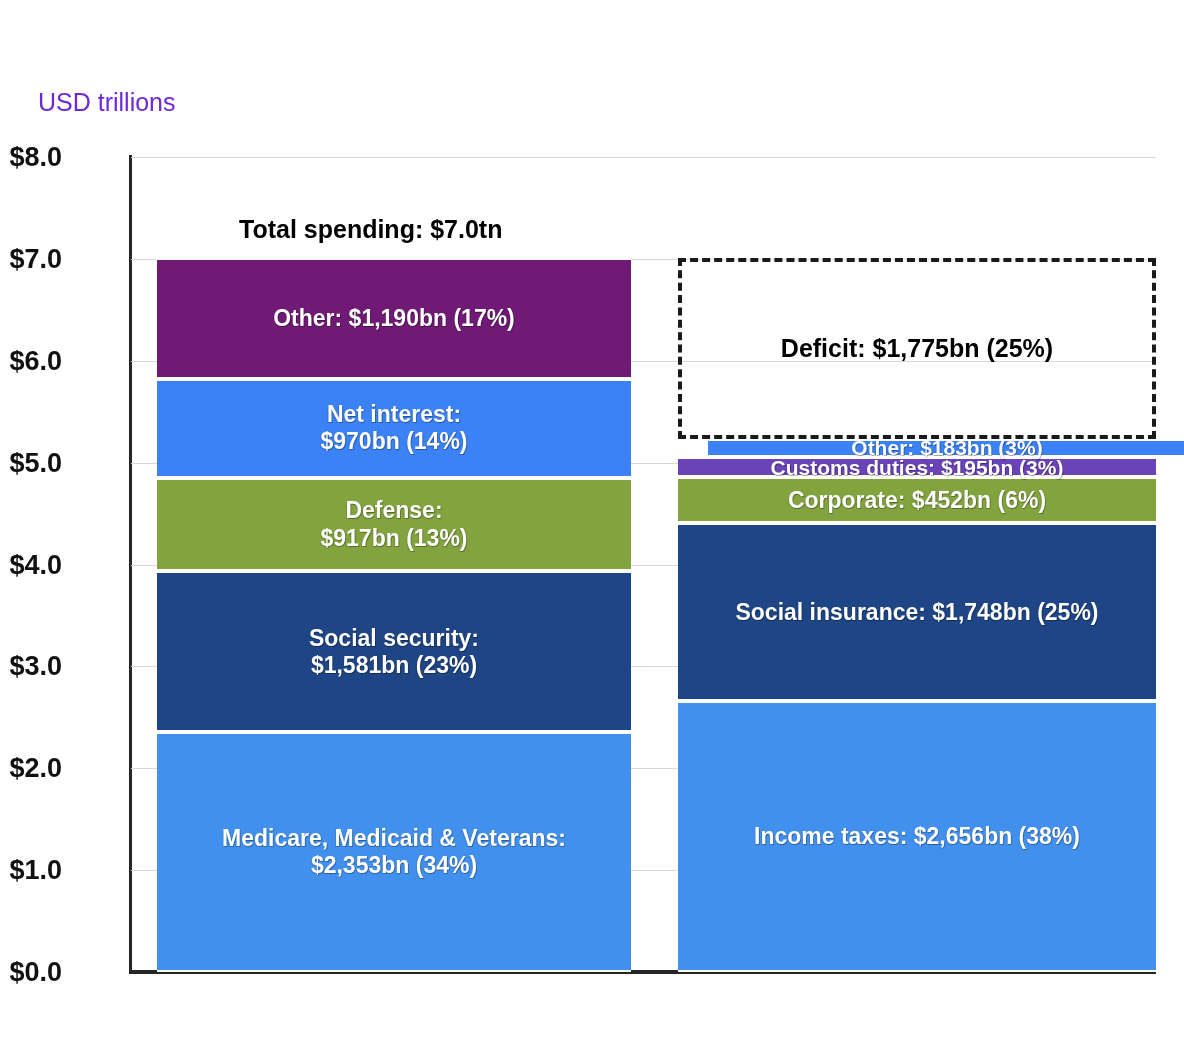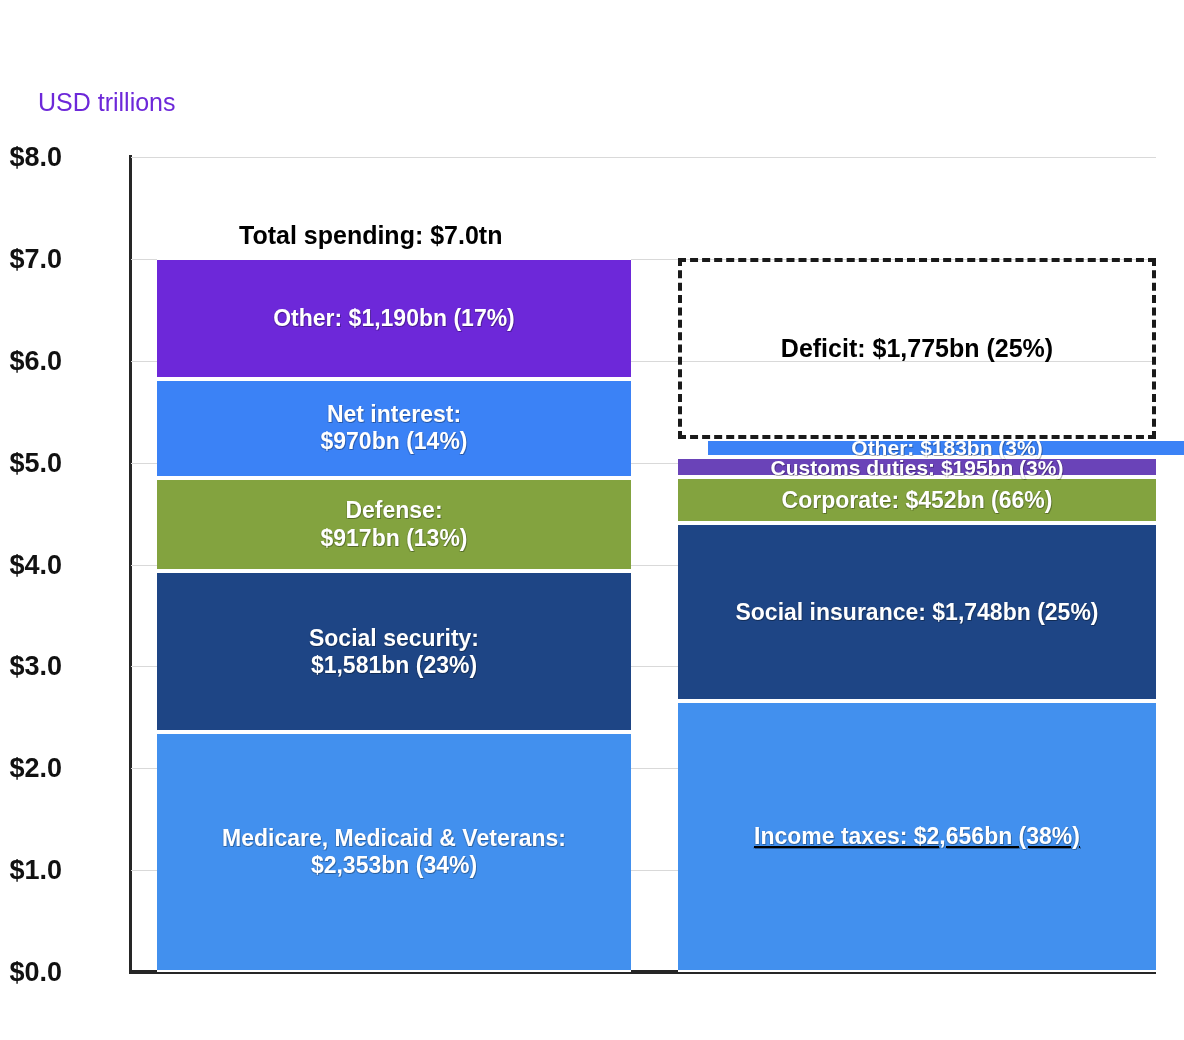--- a/index.html
+++ b/index.html
@@ -180,21 +180,21 @@
     <div class="ytick" style="top:0px">$8.0</div>
     <div class="ytick" style="top:101.9px">$7.0</div>
     <div class="ytick" style="top:203.8px">$6.0</div>
     <div class="ytick" style="top:305.6px">$5.0</div>
     <div class="ytick" style="top:407.5px">$4.0</div>
     <div class="ytick" style="top:509.4px">$3.0</div>
     <div class="ytick" style="top:611.3px">$2.0</div>
     <div class="ytick" style="top:713.1px">$1.0</div>
     <div class="ytick" style="top:815px">$0.0</div>
 
-    <div class="total-note" style="left:108px; top:64px;">Total spending: $7.0tn</div>
+    <div class="total-note" style="left:108px; top:58px;">Total spending: $7.0tn</div>
 
     <div class="bar bar-left">
 
       <div class="seg" style="bottom:0px; height:239.7px; background:#4290ee;">
         <span class="seg-label">Medicare, Medicaid &amp; Veterans:
 $2,353bn (34%)</span>
       </div>
 
       <div class="seg" style="bottom:239.7px; height:161.1px; background:#1e4585;">
         <span class="seg-label">Social security:
@@ -204,38 +204,38 @@
       <div class="seg" style="bottom:400.8px; height:93.4px; background:#83a33f;">
         <span class="seg-label">Defense:
 $917bn (13%)</span>
       </div>
 
       <div class="seg" style="bottom:494.2px; height:98.8px; background:#3b82f6;">
         <span class="seg-label">Net interest:
 $970bn (14%)</span>
       </div>
 
-      <div class="seg" style="bottom:593.0px; height:121.2px; background:#6d28d9;">
+      <div class="seg" style="bottom:593.0px; height:121.2px; background:#701a75;">
         <span class="seg-label">Other: $1,190bn (17%)</span>
       </div>
 
     </div>
 
     <div class="bar bar-right">
 
-      <div class="seg" style="bottom:0px; height:270.6px; background:#4290ee;text-decoration:underline;">
+      <div class="seg" style="bottom:0px; height:270.6px; background:#4290ee;">
         <span class="seg-label">Income taxes: $2,656bn (38%)</span>
       </div>
 
       <div class="seg" style="bottom:270.6px; height:178.1px; background:#1e4585;">
         <span class="seg-label">Social insurance: $1,748bn (25%)</span>
       </div>
 
       <div class="seg" style="bottom:448.7px; height:46.1px; background:#83a33f;">
-        <span class="seg-label">Corporate: $452bn (66%)</span>
+        <span class="seg-label">Corporate: $452bn (6%)</span>
       </div>
 
       <div class="seg" style="bottom:494.8px; height:19.9px; background:#6a43b8;">
         <span class="seg-label small" style="position:relative; top:1px;">Customs duties: $195bn (3%)</span>
       </div>
 
       <div class="seg" style="bottom:514.7px; height:18.6px; background:#3b82f6;margin-left:30px;">
         <span class="seg-label small" style="position:relative; top:0px;">Other: $183bn (3%)</span>
       </div>
 

